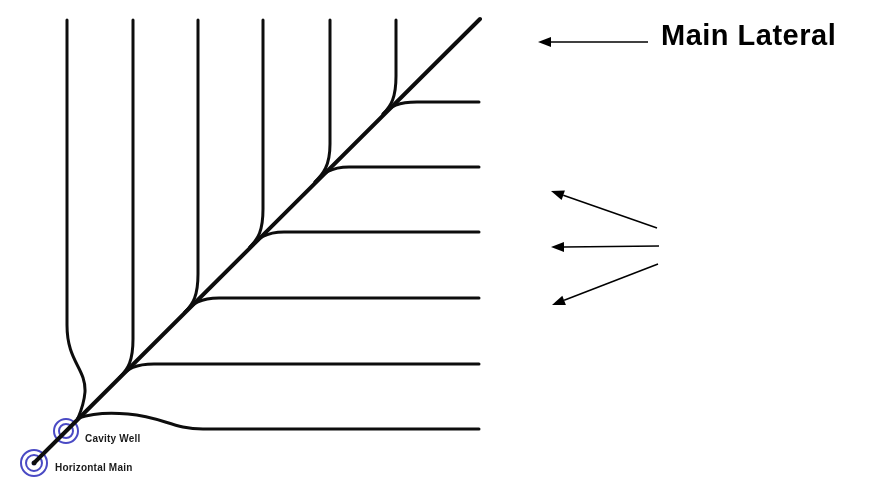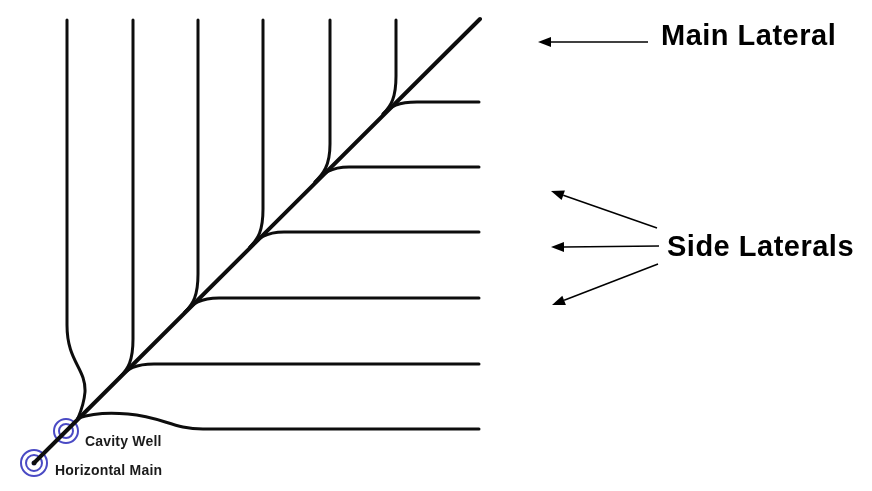--- a/index.html
+++ b/index.html
@@ -15,21 +15,21 @@
   .lbl {
     position: absolute;
     font-weight: bold;
     color: #000000;
     white-space: nowrap;
     line-height: 1;
   }
   .lbl.big { font-size: 29px; letter-spacing: 0.5px; }
   .lbl.main-lat  { left: 661px; top: 21px; }
   .lbl.side-lat  { left: 667px; top: 232px; }
-  .lbl.small { font-size: 14px; color: #1a1a1a; letter-spacing: 0.2px; }
+  .lbl.small { font-size: 10px; color: #1a1a1a; letter-spacing: 0.2px; }
   .lbl.cavity { left: 85px; top: 434px; }
   .lbl.horiz  { left: 55px; top: 463px; }
 </style>
 </head>
 <body>
 
 <div class="stage">
   <svg id="diagram-svg" width="872" height="491" viewBox="0 0 872 491">
       <circle cx="66" cy="431" r="12" fill="none" stroke="#4a4ac4" stroke-width="2"></circle>
       <circle cx="66" cy="431" r="7" fill="none" stroke="#4a4ac4" stroke-width="2"></circle>
@@ -54,18 +54,17 @@
       <line x1="657" y1="228" x2="563.27376468262" y2="195.28423861563152" stroke="#000000" stroke-width="1.5"></line>
       <polygon points="551,191 564.9215487655553,190.56355989154687 561.6259805996848,200.00491733971617" fill="#000000"></polygon>
       <line x1="659" y1="246" x2="563.999442765597" y2="246.87963478920744" stroke="#000000" stroke-width="1.5"></line>
       <polygon points="551,247 563.9531484537537,241.8798491101317 564.0457370774403,251.8794204682832" fill="#000000"></polygon>
       <line x1="658" y1="264" x2="564.1246270241745" y2="300.31028577366834" stroke="#000000" stroke-width="1.5"></line>
       <polygon points="552,305 562.3208907832777,295.6469676874474 565.9283632650713,304.9736038598893" fill="#000000"></polygon>
     </svg>
 
   <div class="lbl big main-lat">Main Lateral</div>
 
-  <div class="lbl big side-lat">Side Laterals</div>
 
   <div class="lbl small cavity">Cavity Well</div>
 
   <div class="lbl small horiz">Horizontal Main</div>
 </div>
 
 </body></html>

